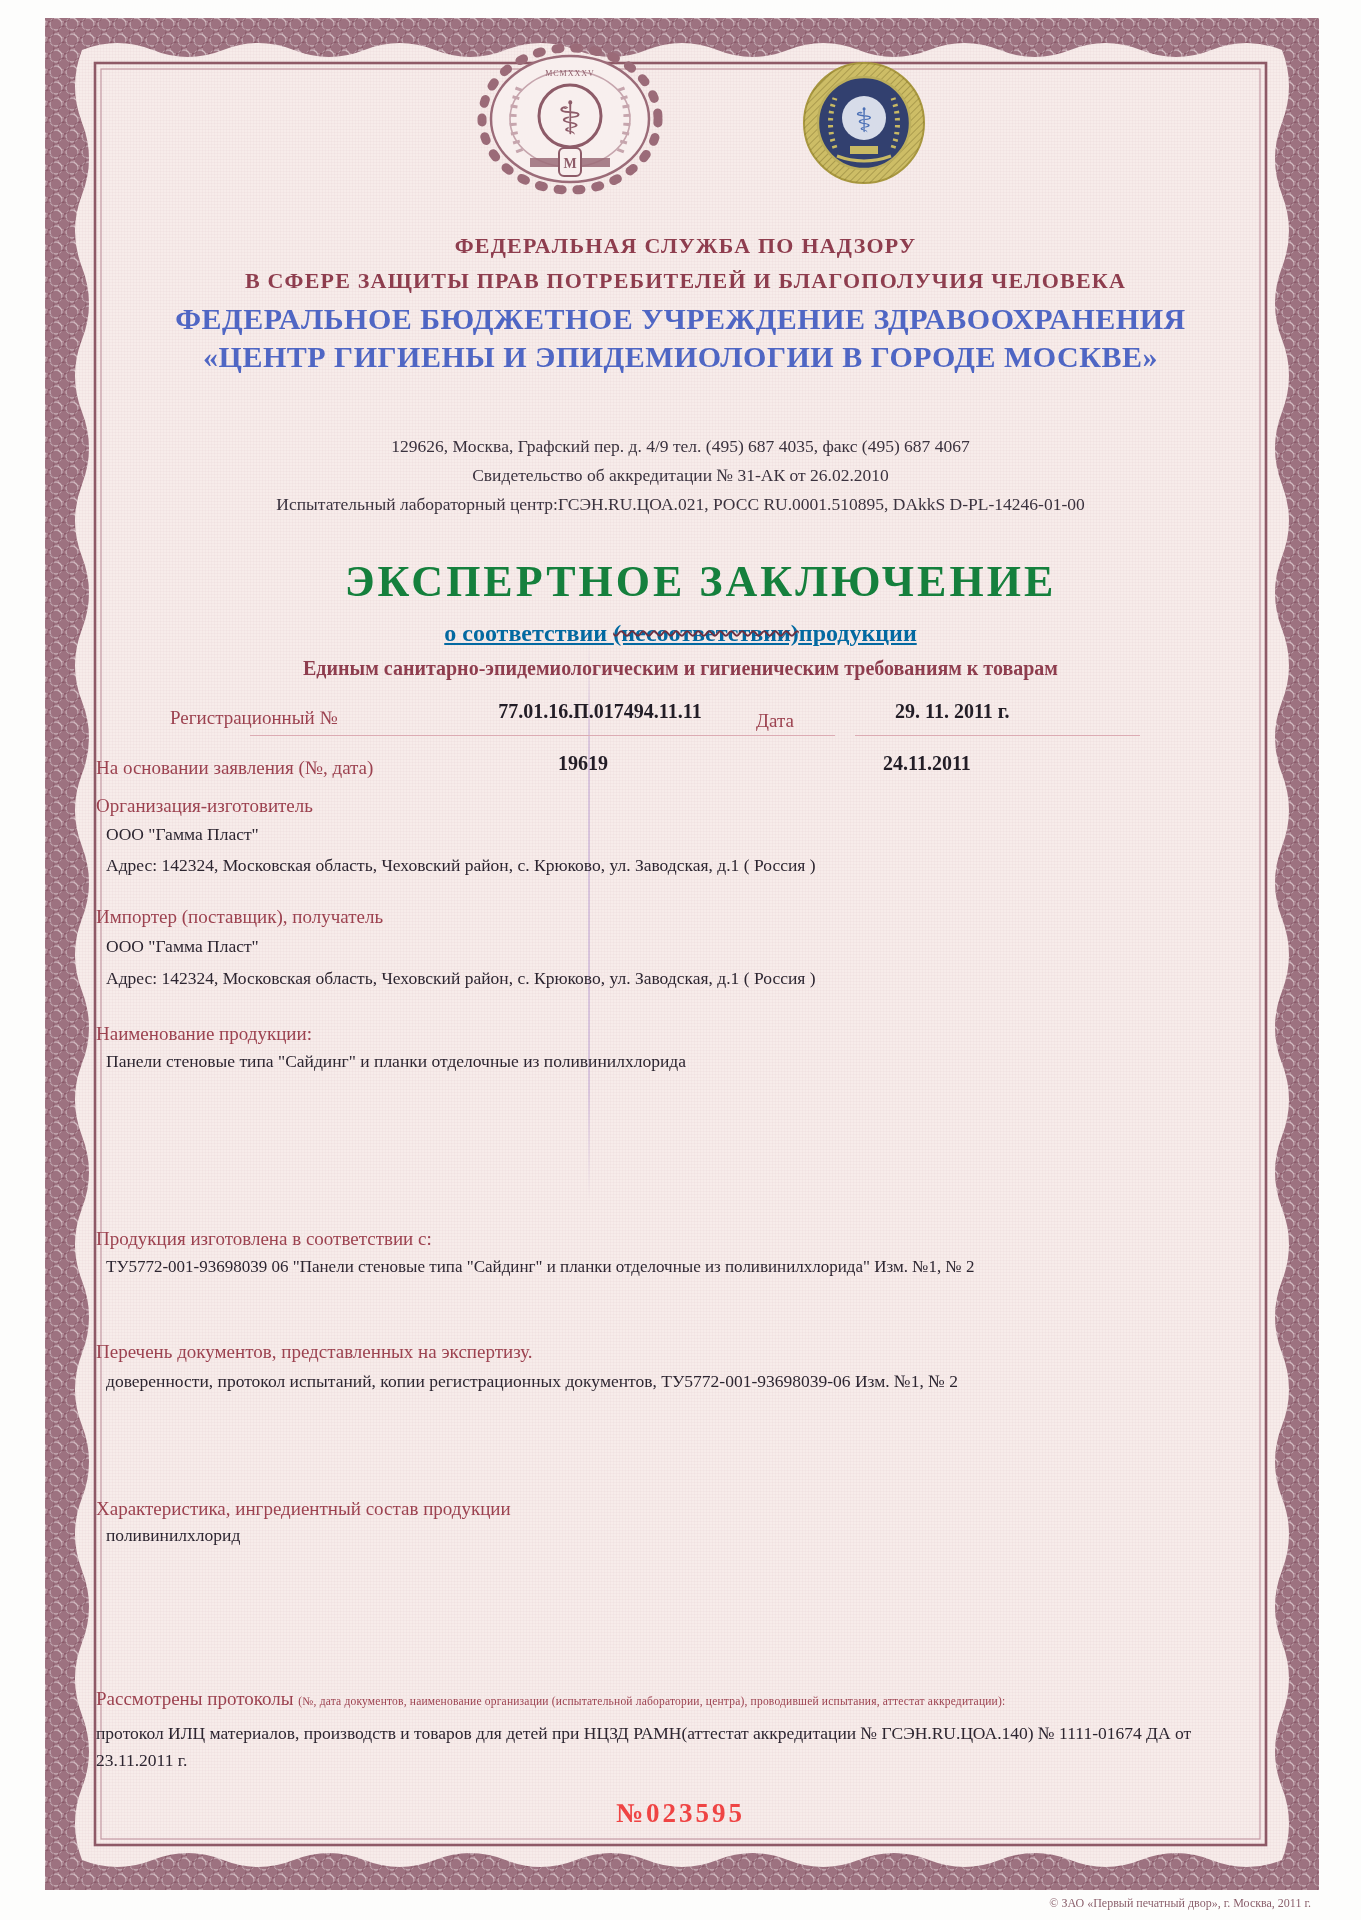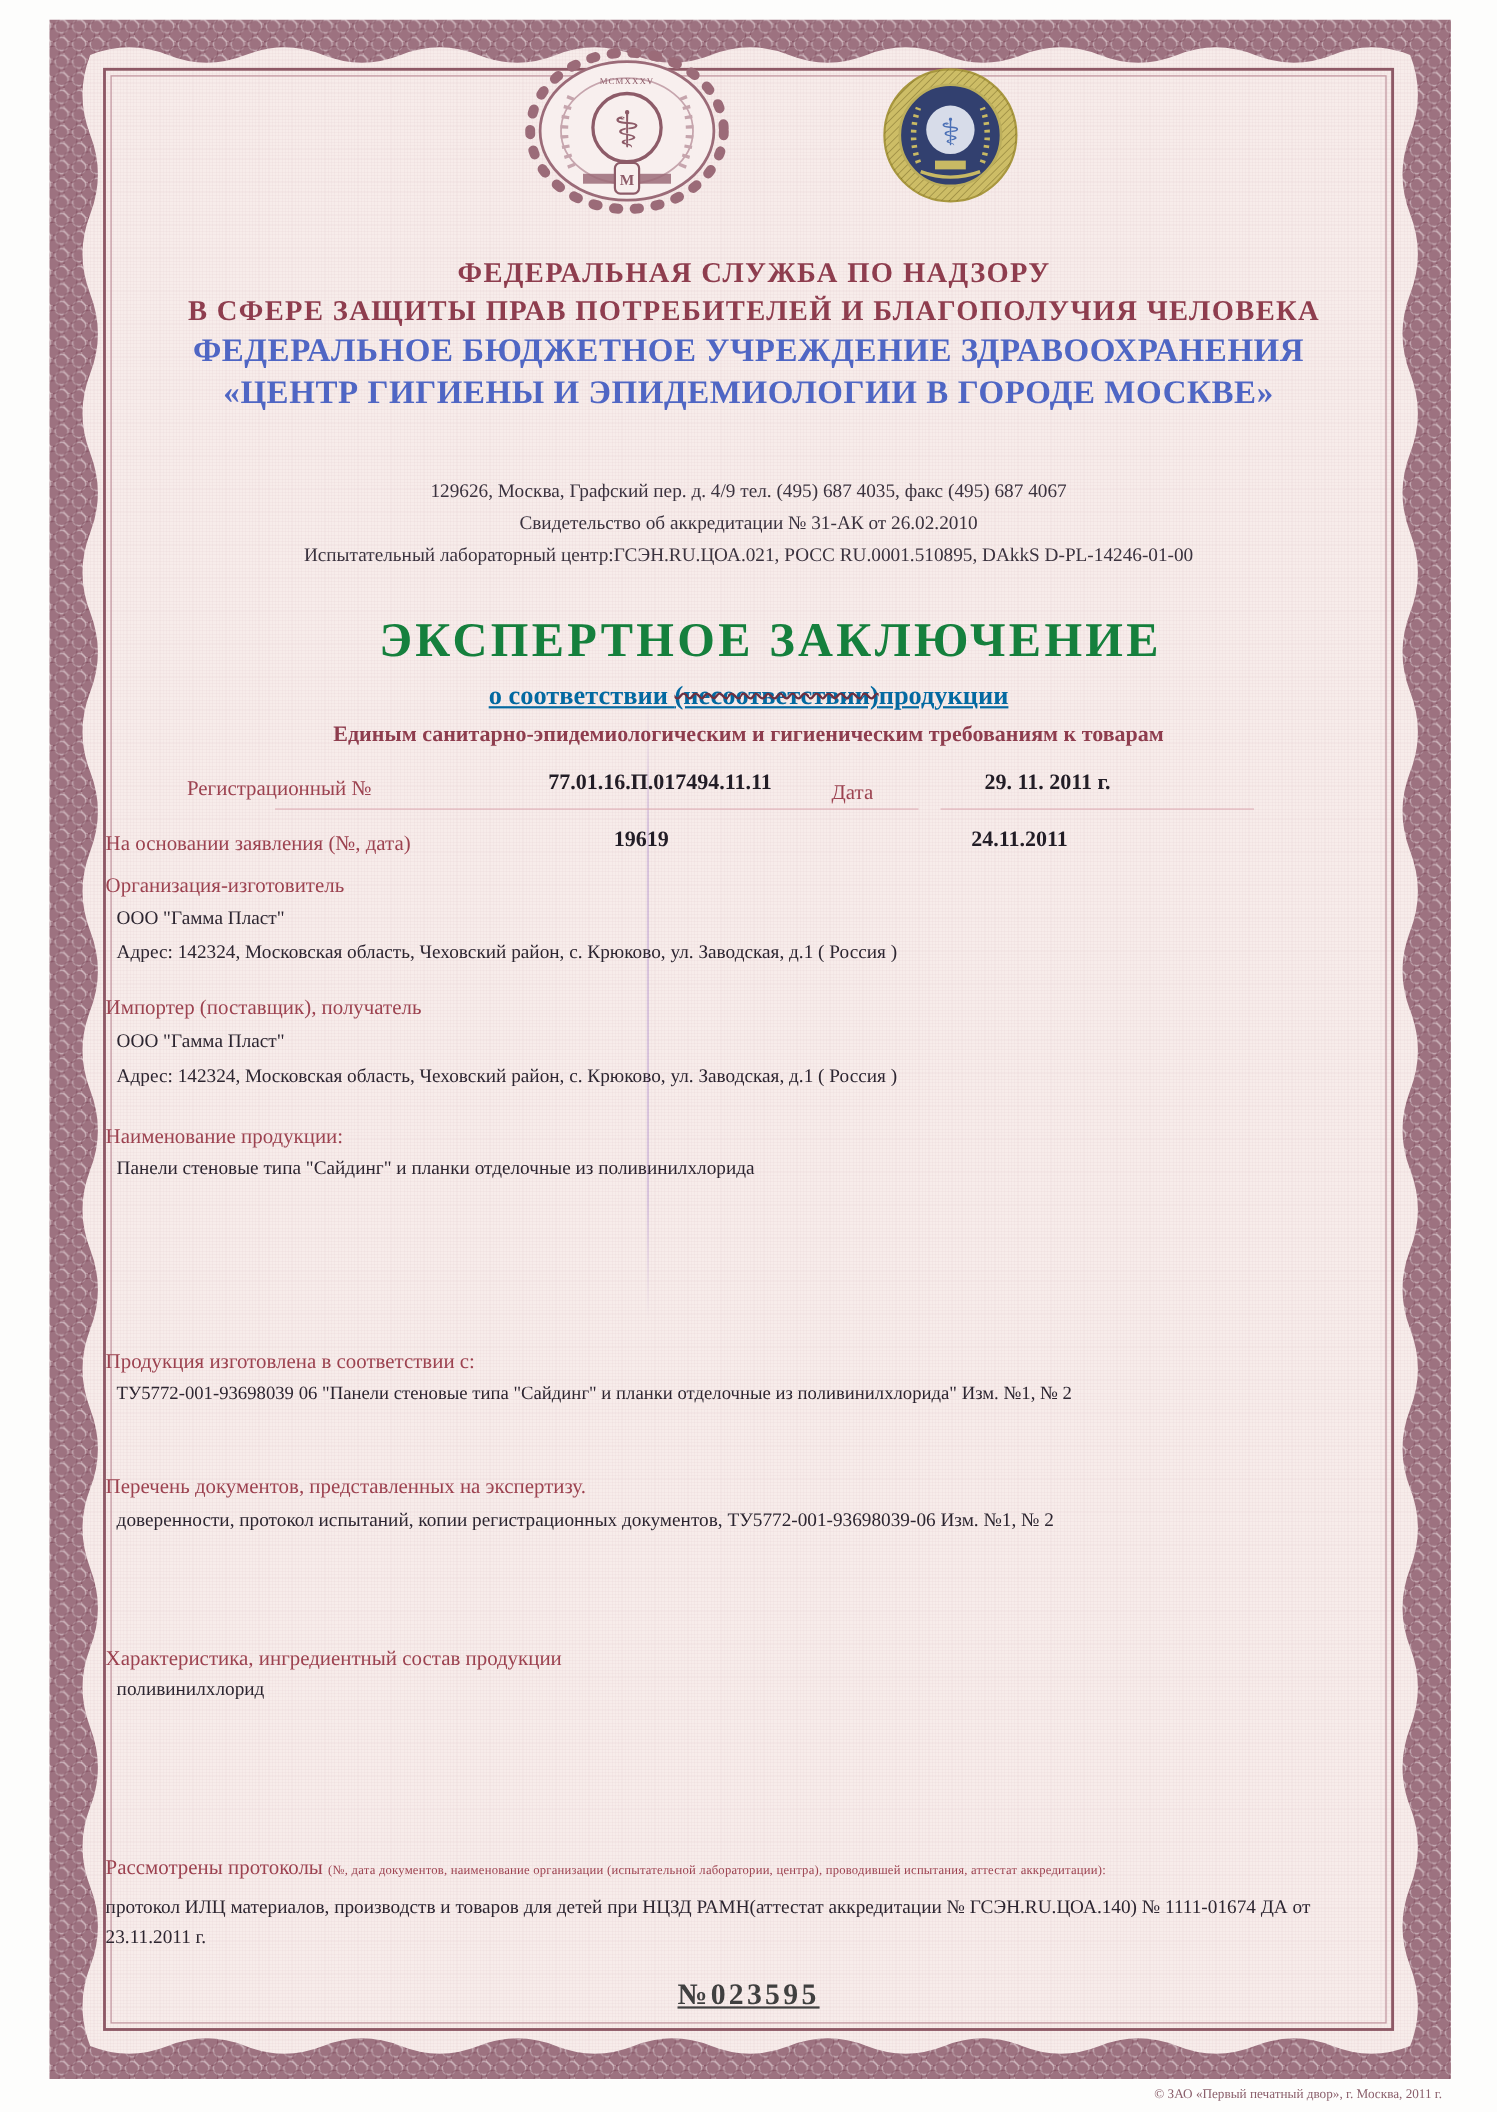--- a/index.html
+++ b/index.html
@@ -22,35 +22,35 @@
     position:absolute;left:588px;top:640px;width:2px;height:560px;
     background:linear-gradient(rgba(140,100,190,0), rgba(140,100,190,.28) 20%, rgba(140,100,190,.28) 80%, rgba(140,100,190,0));
     z-index:2;
   }
   .txt{position:absolute;z-index:5;white-space:nowrap;}
   .center{left:0;right:0;text-align:center;}
   .maroon{color:#8e3d4e;}
   .crimson{color:#9c4250;}
   .blue{color:#4f66c4;}
   .b{font-weight:bold;}
-  .agency{font-size:26px;letter-spacing:1.2px;padding-left:10px;}
+  .agency{font-size:22px;letter-spacing:1.2px;padding-left:10px;}
   .inst{font-size:30px;letter-spacing:.5px;}
   .addr{font-size:17.5px;color:#3a323e;}
   .title-main{font-size:44px;letter-spacing:3px;color:#15803d;margin-left:40px;}
   .subtitle{font-size:24px;color:#0369a1;text-decoration:underline;}
   .st{text-decoration:line-through;text-decoration-style:wavy;text-decoration-thickness:2px;text-decoration-color:#6e2f3f;}
   .req{font-size:20px;}
   .field-label{font-size:19px;color:#9c4250;}
   .field-value{font-size:20px;font-weight:bold;color:#221d26;}
   .form-line{position:absolute;border-top:1.6px solid #dcabb3;z-index:4;}
   .sec-label{font-size:19px;color:#9c4250;}
   .sec-body{font-size:17.5px;color:#2c2530;}
   .wrap{white-space:normal;line-height:1.55;}
   .note{font-size:11.5px;letter-spacing:.2px;}
-  .serial{font-size:27px;letter-spacing:3px;color:#404040;font-weight:bold;text-decoration:underline;}
+  .serial{font-size:27px;letter-spacing:3px;color:#ef4444;font-weight:bold;}
   .copyright{font-size:12px;color:#8a5f6b;z-index:5;}
   .seal{position:absolute;z-index:6;}
 </style>
 </head>
 <body>
 
 <div class="page">
 
   <div class="content-bg"></div>
   <div class="crease"></div>

